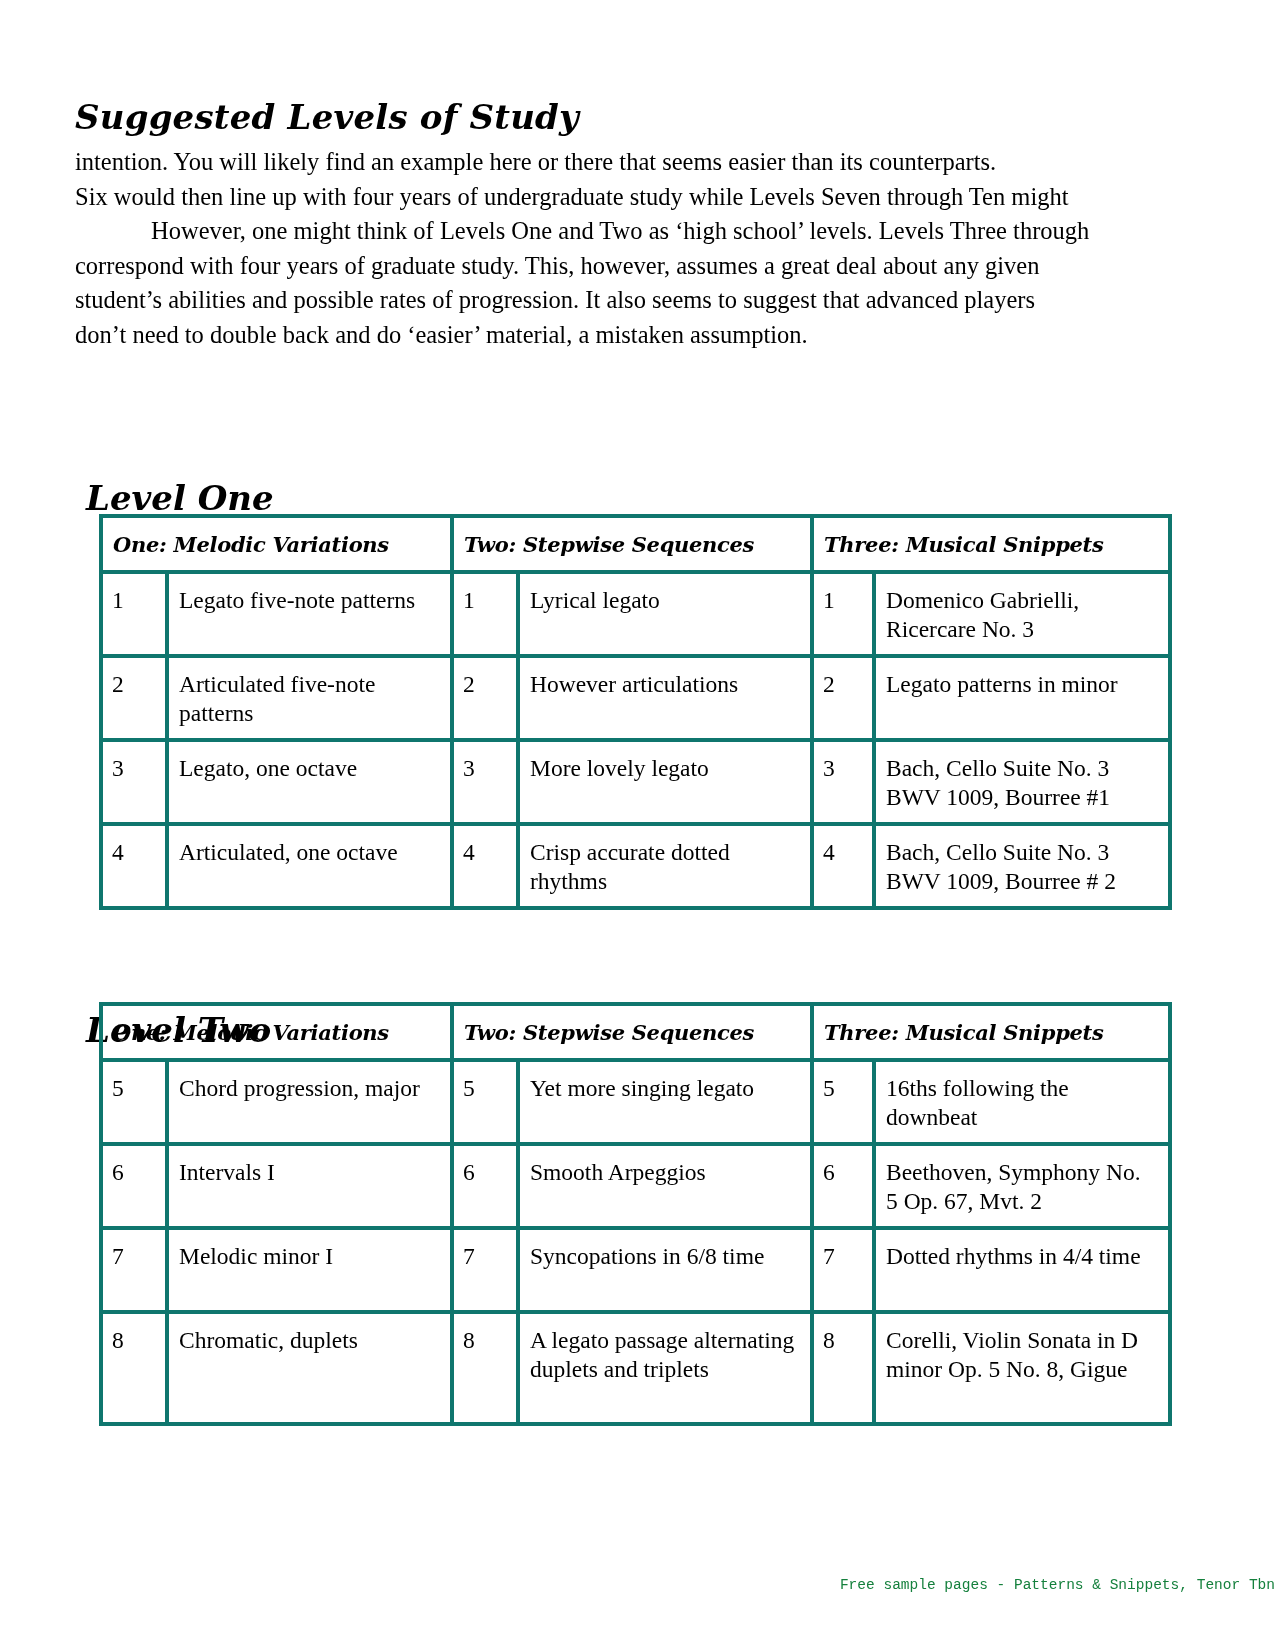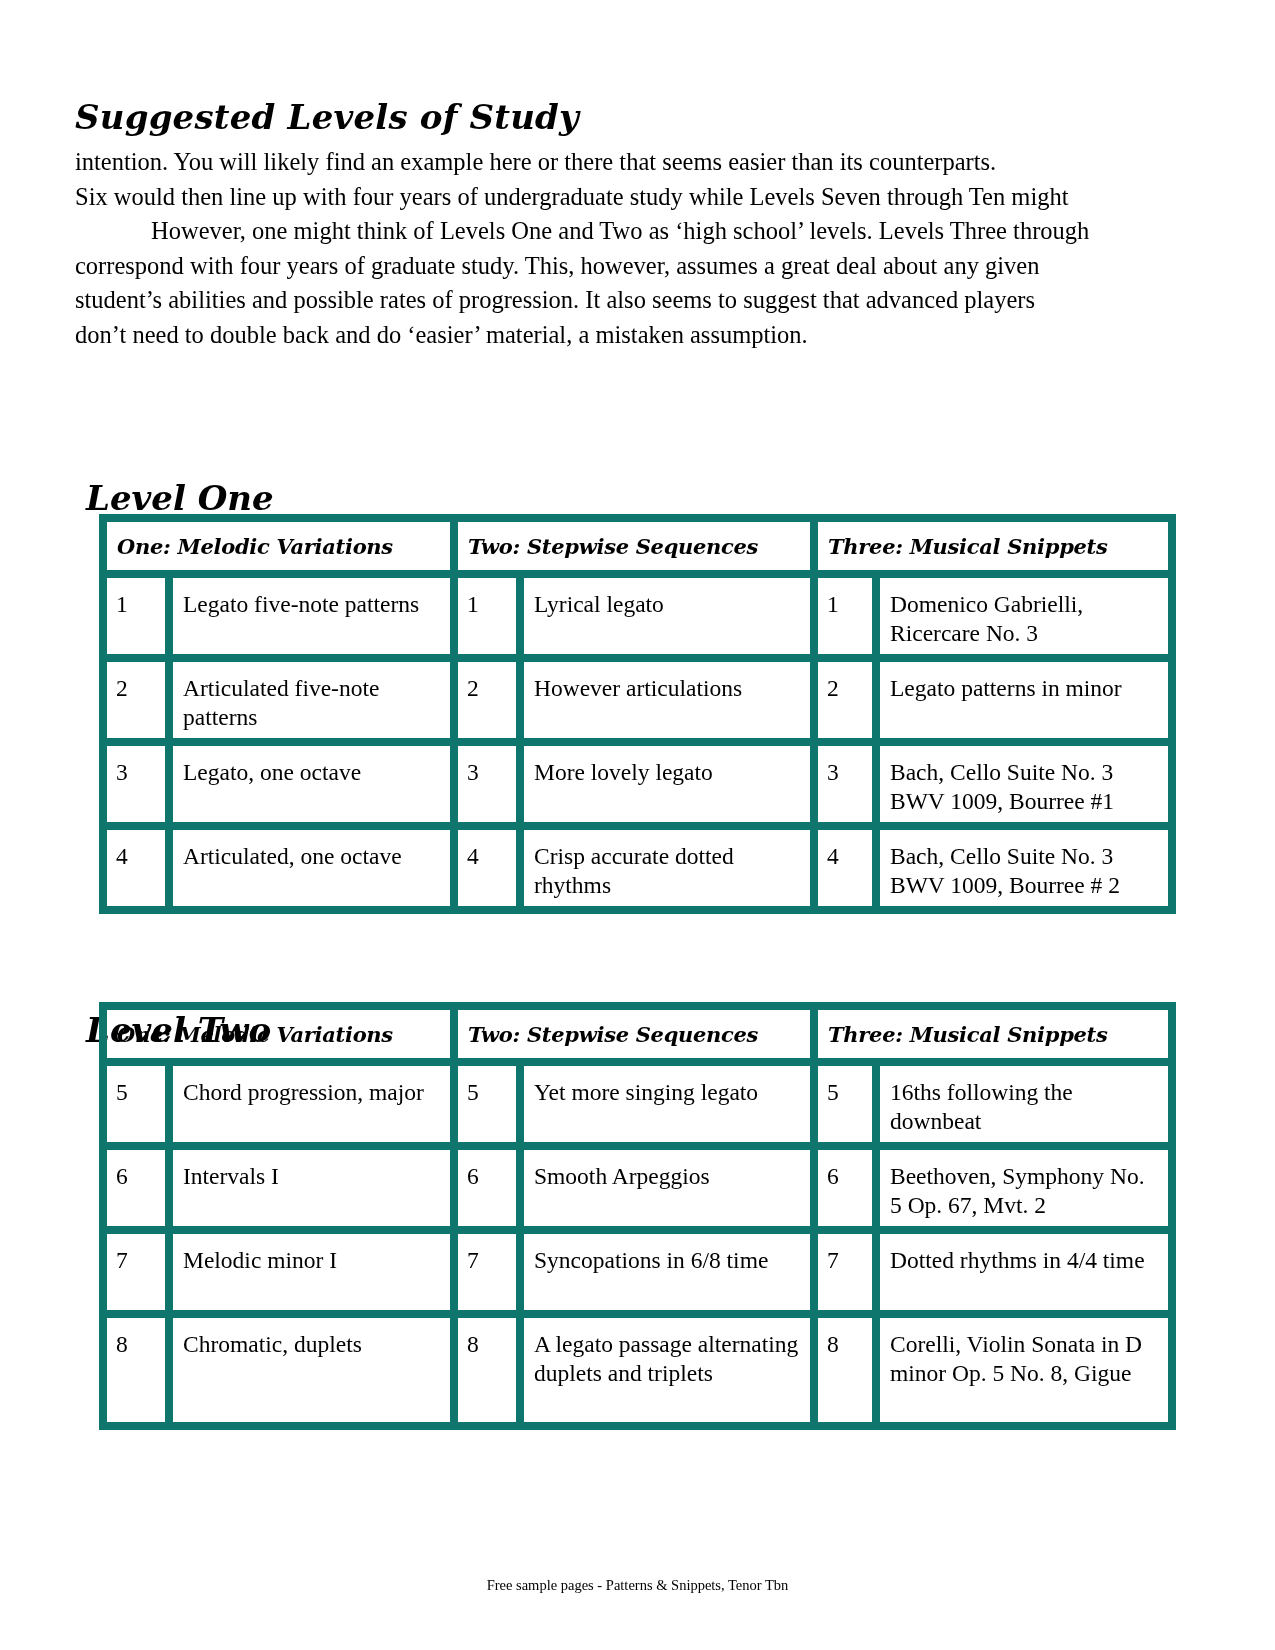--- a/index.html
+++ b/index.html
@@ -18,34 +18,34 @@
   .level-title {
     position: absolute; left: 74px; margin: 12px;
     font-family: "DejaVu Serif", serif; font-weight: bold; font-style: italic;
     font-size: 34px;
   }
   table.study {
     position: absolute; left: 99px; width: 1069px;
     border-collapse: collapse; table-layout: fixed;
     border: 4px solid #000;
   }
-  table.study th, table.study td { border: 8px solid #0f766e; }
+  table.study th, table.study td { border: 4px solid #0f766e; }
   table.study th {
     font-family: "DejaVu Serif", serif; font-weight: bold; font-style: italic;
     font-size: 21px; text-align: left; padding: 0 10px; height: 46px;
     white-space: nowrap; letter-spacing: -0.3px;
   }
   table.study td {
     font-family: "Liberation Serif", serif; font-size: 23.5px; line-height: 29px;
     vertical-align: top; padding: 12px 10px 0 10px;
   }
   table.study td.num { padding-left: 9px; }
   .footer {
-    position: absolute; left: 0; width: 1275px; top: 1577px; text-align: center;
-    font-family: Liberation Serif, serif; font-size: 14.5px; color: #000000;
+    position: absolute; left: 0; width: 1275px; top: 1577px; text-align: right;
+    font-family: Liberation Mono, monospace; font-size: 14.5px; color: #15803d;
   }
 </style>
 </head>
 <body>
 
 <h1 class="title">Suggested Levels of Study</h1>
 
 <div class="para">
   <span class="line">intention. You will likely find an example here or there that seems easier than its counterparts.</span>
   <span class="line">Six would then line up with four years of undergraduate study while Levels Seven through Ten might</span>

